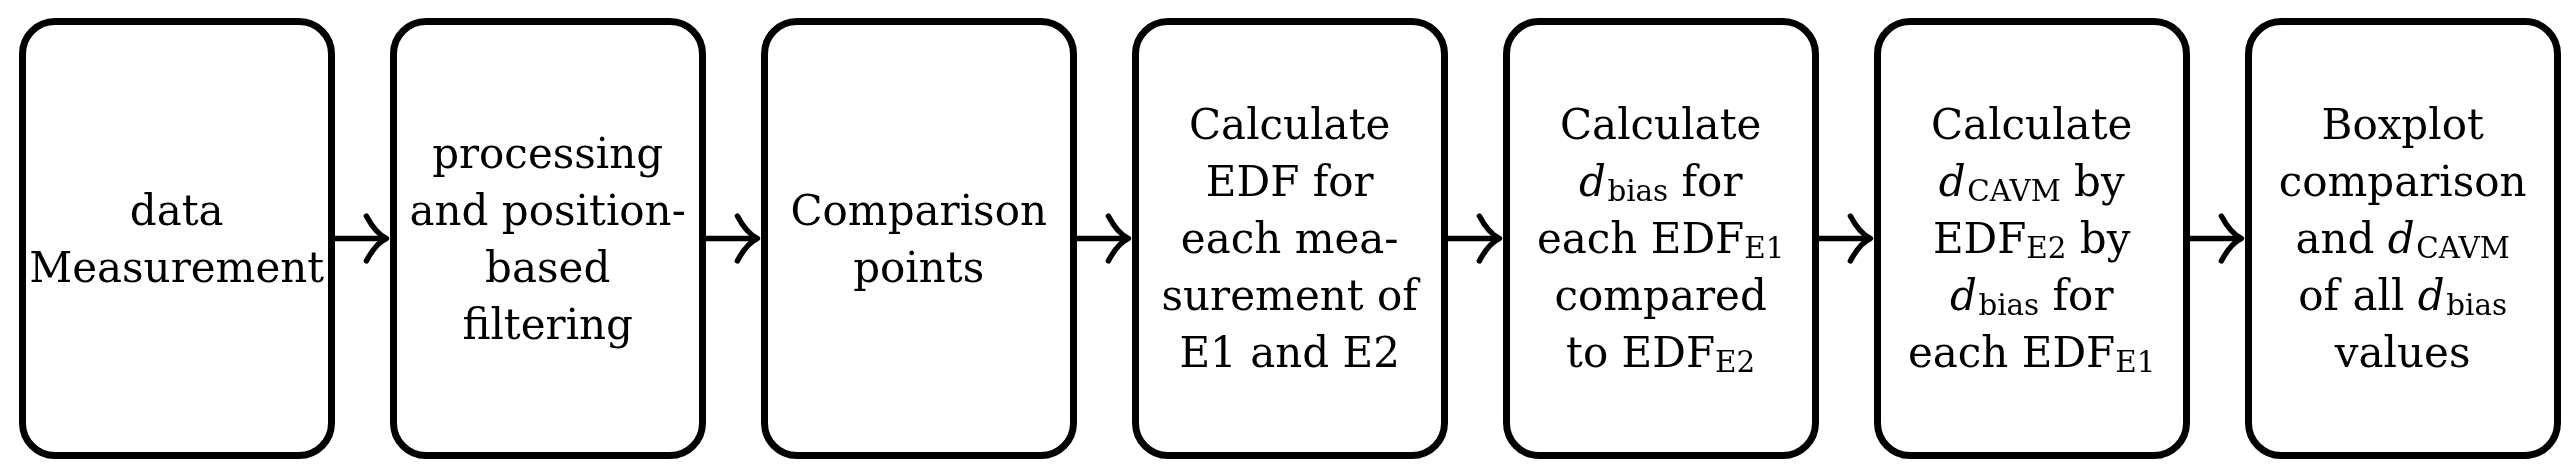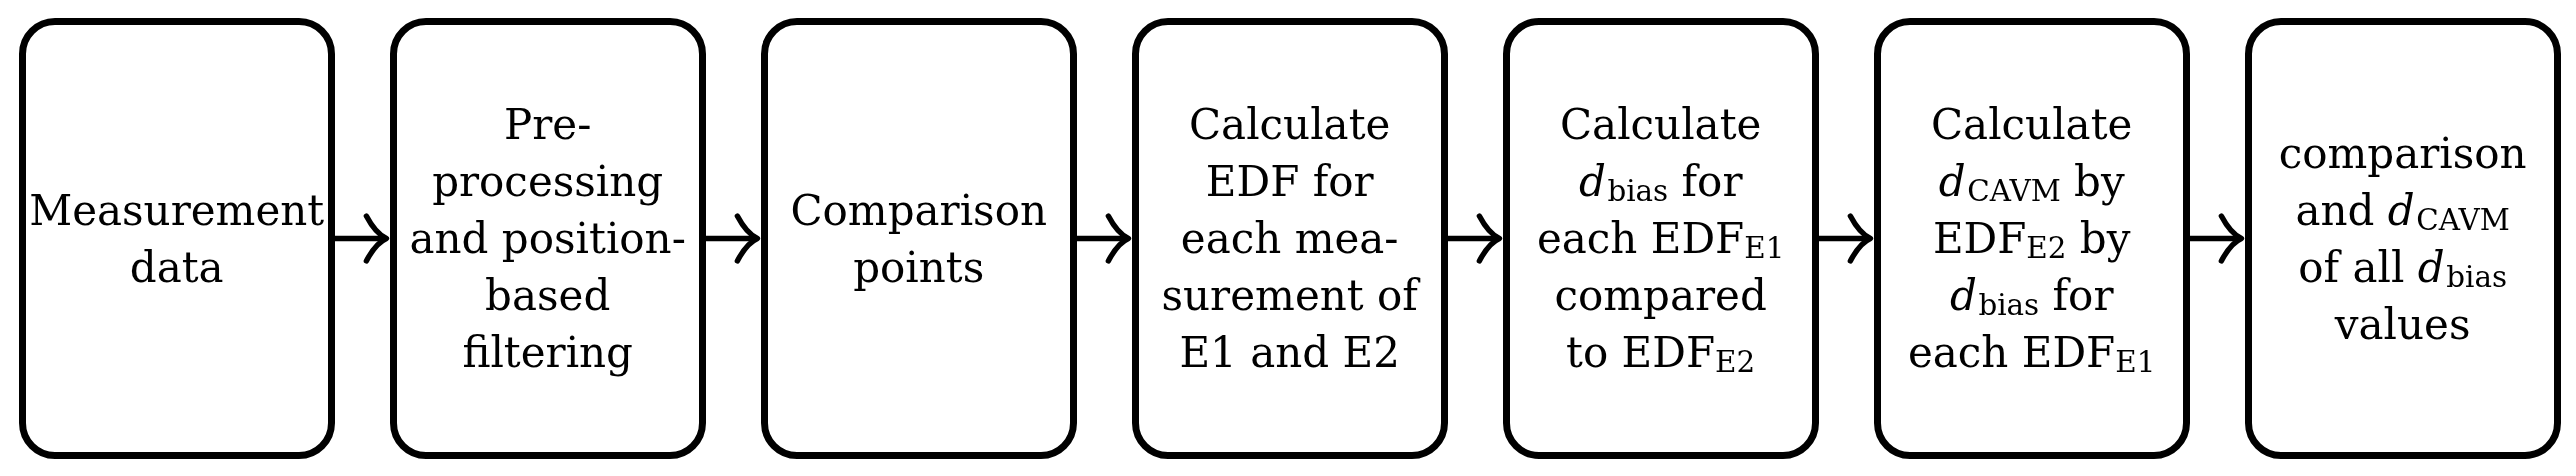--- a/index.html
+++ b/index.html
@@ -62,31 +62,30 @@
     fill: none;
     stroke-linecap: round;
     stroke-linejoin: round;
   }
 </style>
 </head>
 <body>
 
 <div class="canvas">
   <div class="flow-box">
+      <div class="line">data</div>
       <div class="line">Measurement</div>
-      <div class="line">data</div>
     </div>
 
   <svg class="flow-arrow" viewBox="0 0 70 84" aria-hidden="true">
     <path d="M 0 42 L 63 42"></path>
     <path d="M 40 13 C 49 30 57 38 66 42 C 57 46 49 54 40 71"></path>
   </svg>
 
   <div class="flow-box">
-      <div class="line">Pre-</div>
       <div class="line">processing</div>
       <div class="line">and position-</div>
       <div class="line">based</div>
       <div class="line">filtering</div>
     </div>
 
   <svg class="flow-arrow" viewBox="0 0 70 84" aria-hidden="true">
     <path d="M 0 42 L 63 42"></path>
     <path d="M 40 13 C 49 30 57 38 66 42 C 57 46 49 54 40 71"></path>
   </svg>
@@ -134,19 +133,20 @@
       <div class="line"><i>d</i><sub>bias</sub> for</div>
       <div class="line">each EDF<sub>E1</sub></div>
     </div>
 
   <svg class="flow-arrow" viewBox="0 0 70 84" aria-hidden="true">
     <path d="M 0 42 L 63 42"></path>
     <path d="M 40 13 C 49 30 57 38 66 42 C 57 46 49 54 40 71"></path>
   </svg>
 
   <div class="flow-box">
+      <div class="line">Boxplot</div>
       <div class="line">comparison</div>
       <div class="line">and <i>d</i><sub>CAVM</sub></div>
       <div class="line">of all <i>d</i><sub>bias</sub></div>
       <div class="line">values</div>
     </div>
 </div>
 
 
 </body></html>

